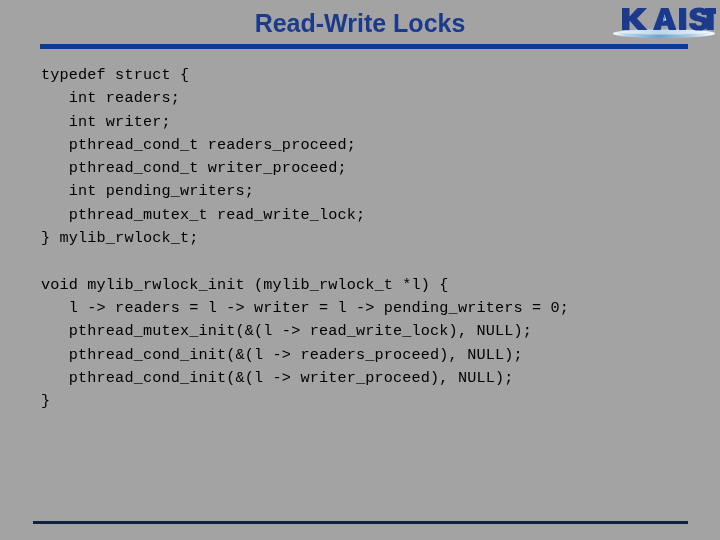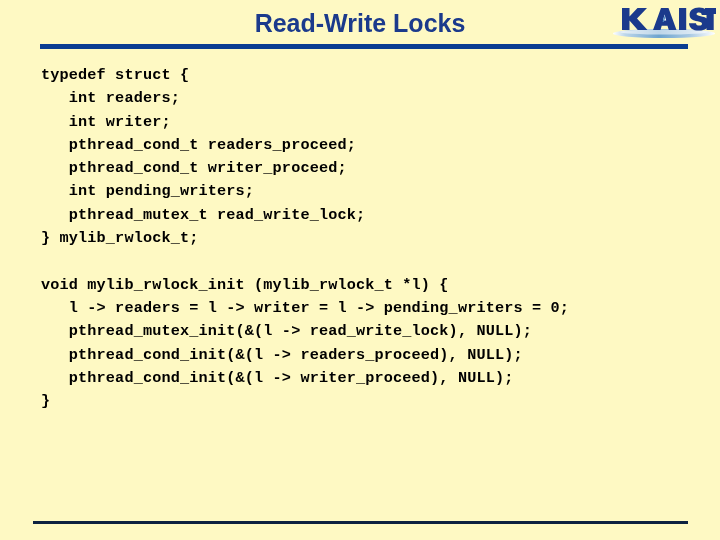--- a/index.html
+++ b/index.html
@@ -11,21 +11,21 @@
     height: 540px;
     background: #ffffff;
     font-family: "Liberation Sans", sans-serif;
     overflow: hidden;
     position: relative;
   }
   #slide {
     position: relative;
     width: 720px;
     height: 540px;
-    background: #fef9c3;
+    background: #a3a3a3;
   }
 
   
   #slide-title {
     position: absolute;
     left: 0;
     top: 8px;
     width: 720px;
     text-align: center;
     font-family: "Liberation Sans", sans-serif;
@@ -79,21 +79,21 @@
   }
 
   
   #code-block {
     position: absolute;
     left: 41px;
     top: 64px;
     width: 660px;
     font-family: "Liberation Mono", "DejaVu Sans Mono", monospace;
     font-size: 15.2px;
-    font-weight: bold;
+    font-weight: normal;
     line-height: 23.3px;
     color: #000000;
     white-space: pre;
     letter-spacing: 0.15px;
   }
   .code-line {
     white-space: pre;
     min-height: 23.3px;
   }
   .code-line.blank {

